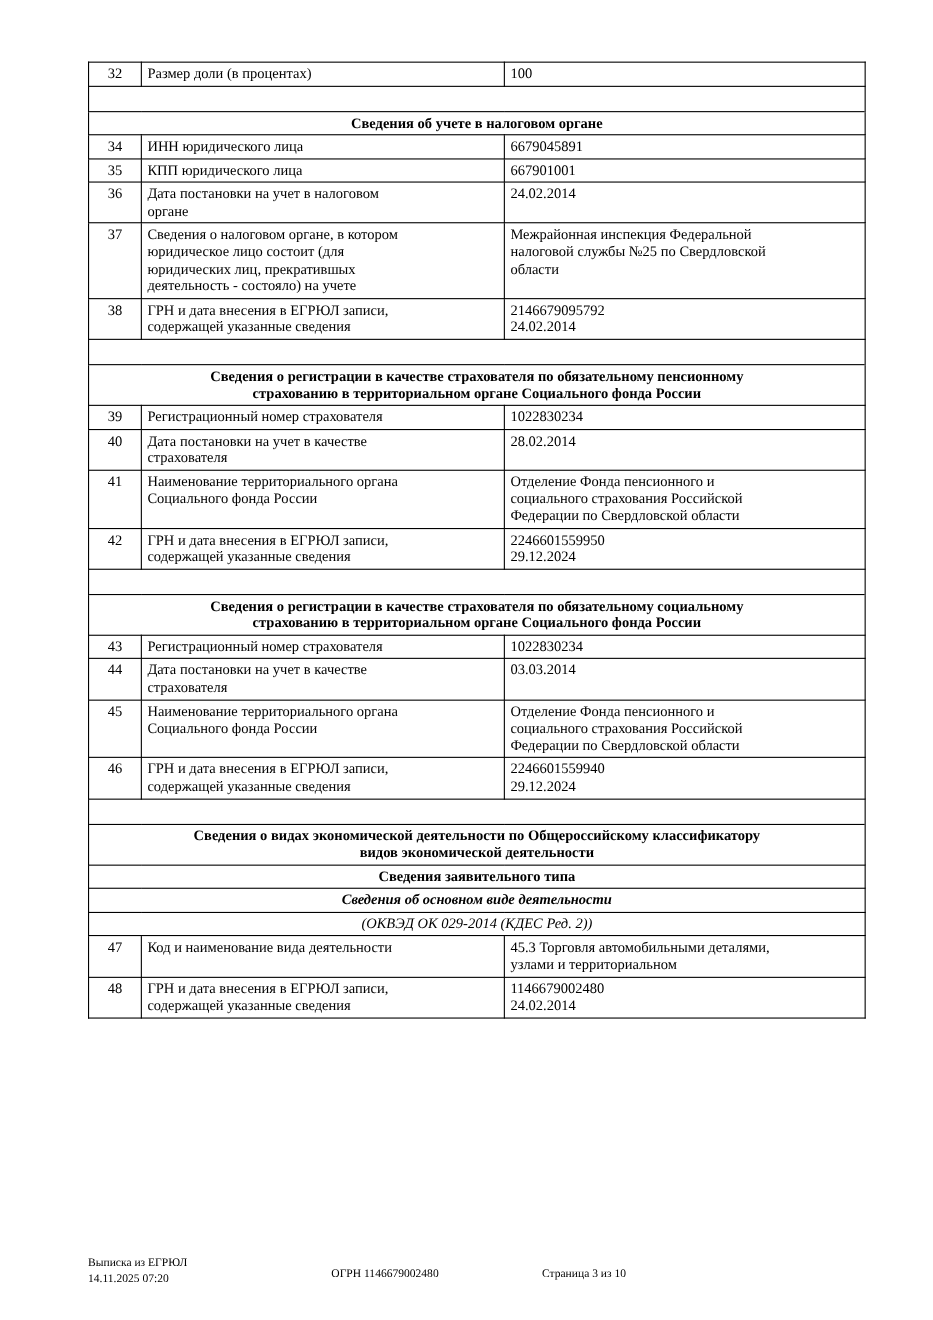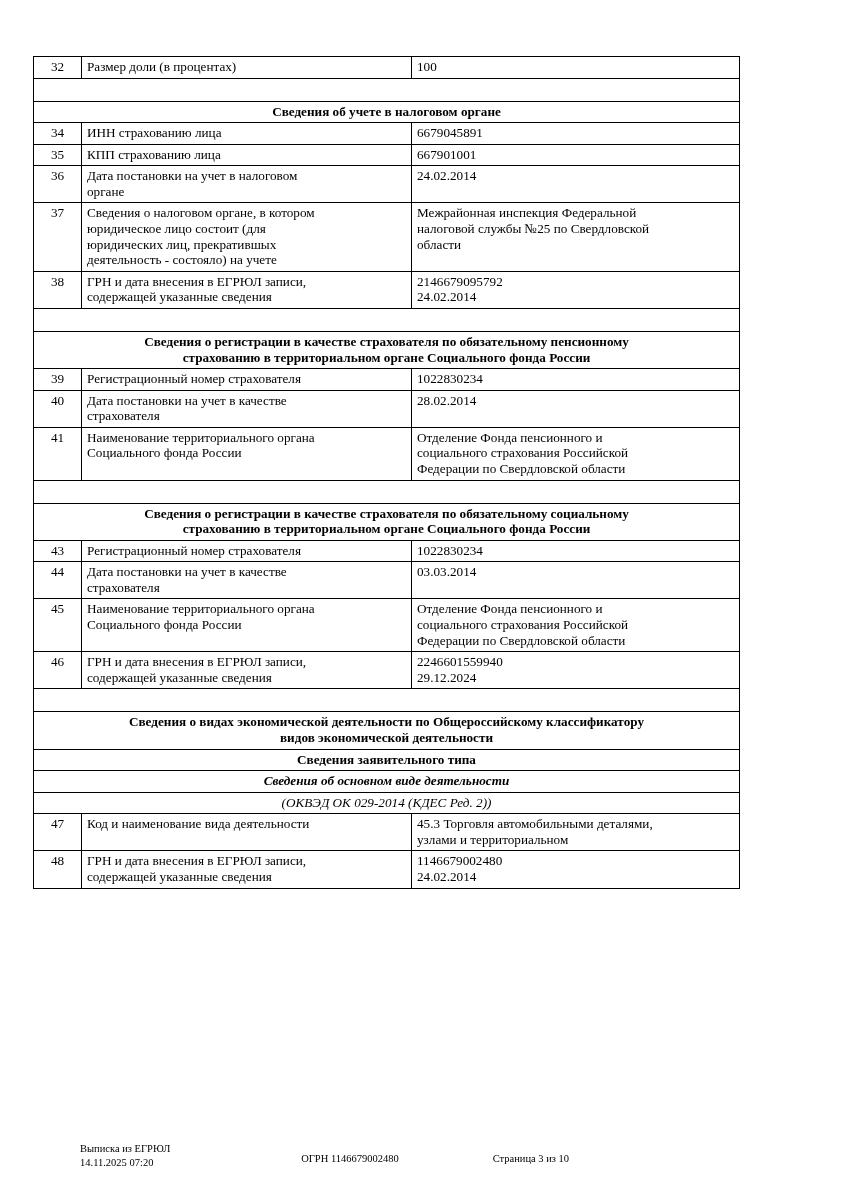--- a/index.html
+++ b/index.html
@@ -11,21 +11,21 @@
     width: 848px;
     min-height: 1200px;
     font-family: "Liberation Serif", serif;
     color: #000000;
     position: relative;
   }
   .page {
     width: 684px;
     min-height: 1200px;
     box-sizing: border-box;
-    padding: 56px 64px 0 33px;
+    padding: 56px 64px 0 80px;
     position: relative;
   }
   table.egrul {
     border-collapse: collapse;
     width: 706px;
     table-layout: fixed;
     font-size: 13.2px;
     line-height: 1.18;
   }
   table.egrul col.c-num { width: 48px; }
@@ -114,30 +114,30 @@
           <td colspan="3"></td>
         </tr>
         <tr>
           <td colspan="3" class="section">
             <span class="nl">Сведения об учете в налоговом органе</span>
           </td>
         </tr>
         <tr>
           <td class="num">34</td>
           <td>
-            <span class="nl">ИНН страхованию лица</span>
+            <span class="nl">ИНН юридического лица</span>
           </td>
           <td>
             <span class="nl">6679045891</span>
           </td>
         </tr>
         <tr>
           <td class="num">35</td>
           <td>
-            <span class="nl">КПП страхованию лица</span>
+            <span class="nl">КПП юридического лица</span>
           </td>
           <td>
             <span class="nl">667901001</span>
           </td>
         </tr>
         <tr>
           <td class="num">36</td>
           <td>
             <span class="nl">Дата постановки на учет в налоговом</span>
             <span class="nl">органе</span>
@@ -202,20 +202,31 @@
         <tr>
           <td class="num">41</td>
           <td>
             <span class="nl">Наименование территориального органа</span>
             <span class="nl">Социального фонда России</span>
           </td>
           <td>
             <span class="nl">Отделение Фонда пенсионного и</span>
             <span class="nl">социального страхования Российской</span>
             <span class="nl">Федерации по Свердловской области</span>
+          </td>
+        </tr>
+        <tr>
+          <td class="num">42</td>
+          <td>
+            <span class="nl">ГРН и дата внесения в ЕГРЮЛ записи,</span>
+            <span class="nl">содержащей указанные сведения</span>
+          </td>
+          <td>
+            <span class="nl">2246601559950</span>
+            <span class="nl">29.12.2024</span>
           </td>
         </tr>
         <tr class="spacer">
           <td colspan="3"></td>
         </tr>
         <tr>
           <td colspan="3" class="section">
             <span class="nl">Сведения о регистрации в качестве страхователя по обязательному социальному</span>
             <span class="nl">страхованию в территориальном органе Социального фонда России</span>
           </td>

